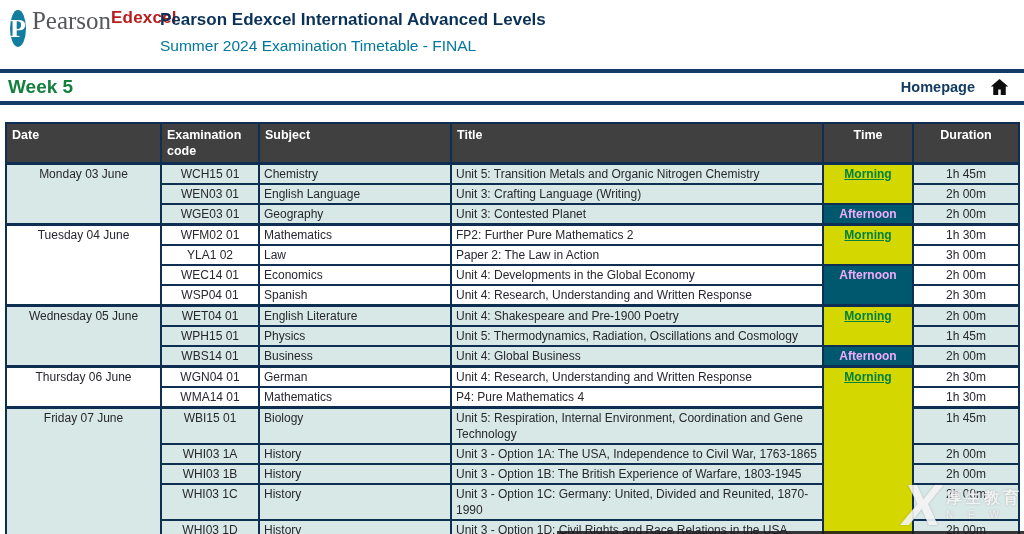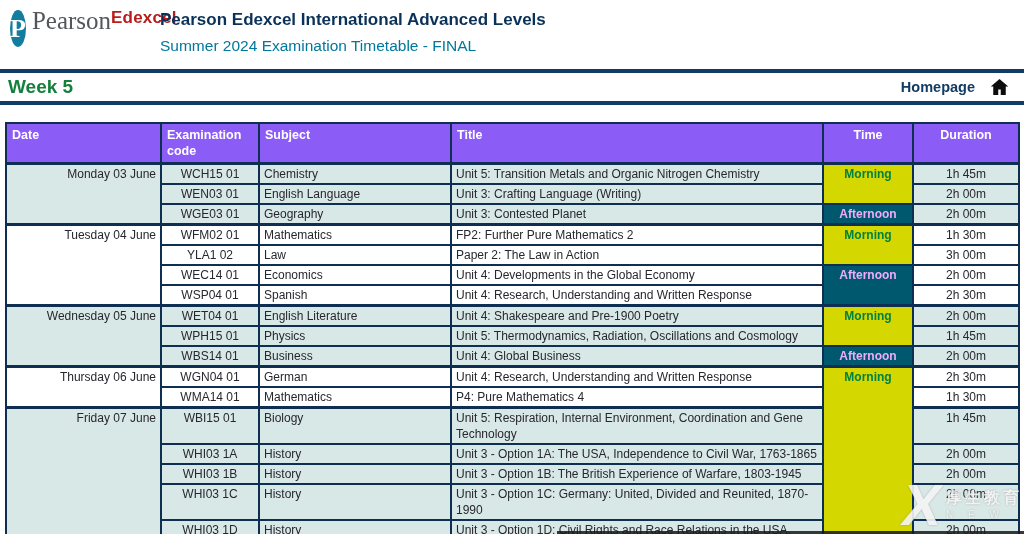--- a/index.html
+++ b/index.html
@@ -29,28 +29,28 @@
   .week-label{font-size:19px;font-weight:bold;color:#15803d;margin-left:8px;}
   .homepage{display:flex;align-items:center;margin-right:14px;cursor:pointer;}
   .homepage-label{font-size:14.5px;font-weight:bold;color:#123c63;margin-right:14px;}
   .home-icon{width:21px;height:20px;display:inline-block;}
 
   
   table.timetable{border-collapse:collapse;table-layout:fixed;width:1013px;
     position:absolute;left:5px;top:122px;font-size:12px;color:#27272f;}
   .timetable th,.timetable td{border:2px solid #0e2f52;padding:1px 4px;line-height:16px;
     vertical-align:top;overflow:hidden;}
-  .timetable thead th{background:#8b5cf6;color:#ffffff;text-align:left;font-size:12.5px;
+  .timetable thead th{background:#404040;color:#ffffff;text-align:left;font-size:12.5px;
     padding:3px 5px;height:30px;font-weight:bold;}
   .timetable thead th.center{text-align:center;}
-  td.date-cell{text-align:right;margin-top:6px;}
+  td.date-cell{text-align:center;margin-top:6px;}
   td.exam-code-cell,td.duration-cell{text-align:center;}
   tr.shaded > td{background:#d8e8e6;}
   td.time-cell{text-align:center;font-weight:bold;}
-  td.time-cell.morning{background:#d4d700;color:#00813e;}
+  td.time-cell.morning{background:#d4d700;color:#00813e;text-decoration:underline;}
   td.time-cell.afternoon{background:#00586e;color:#f0abfc;}
   tr.day-start > td{border-top-width:3px;}
   .timetable{border:2px solid #0e2f52;}
 
   
   .watermark{position:absolute;right:2px;bottom:2px;display:flex;align-items:center;
     color:#f4f4f4;opacity:.9;pointer-events:none;
     text-shadow:0 0 2px rgba(110,110,110,.55);}
   .wm-x{font-size:58px;font-weight:bold;line-height:54px;transform:skewX(-10deg);}
   .wm-right{display:flex;flex-direction:column;margin-left:4px;}

